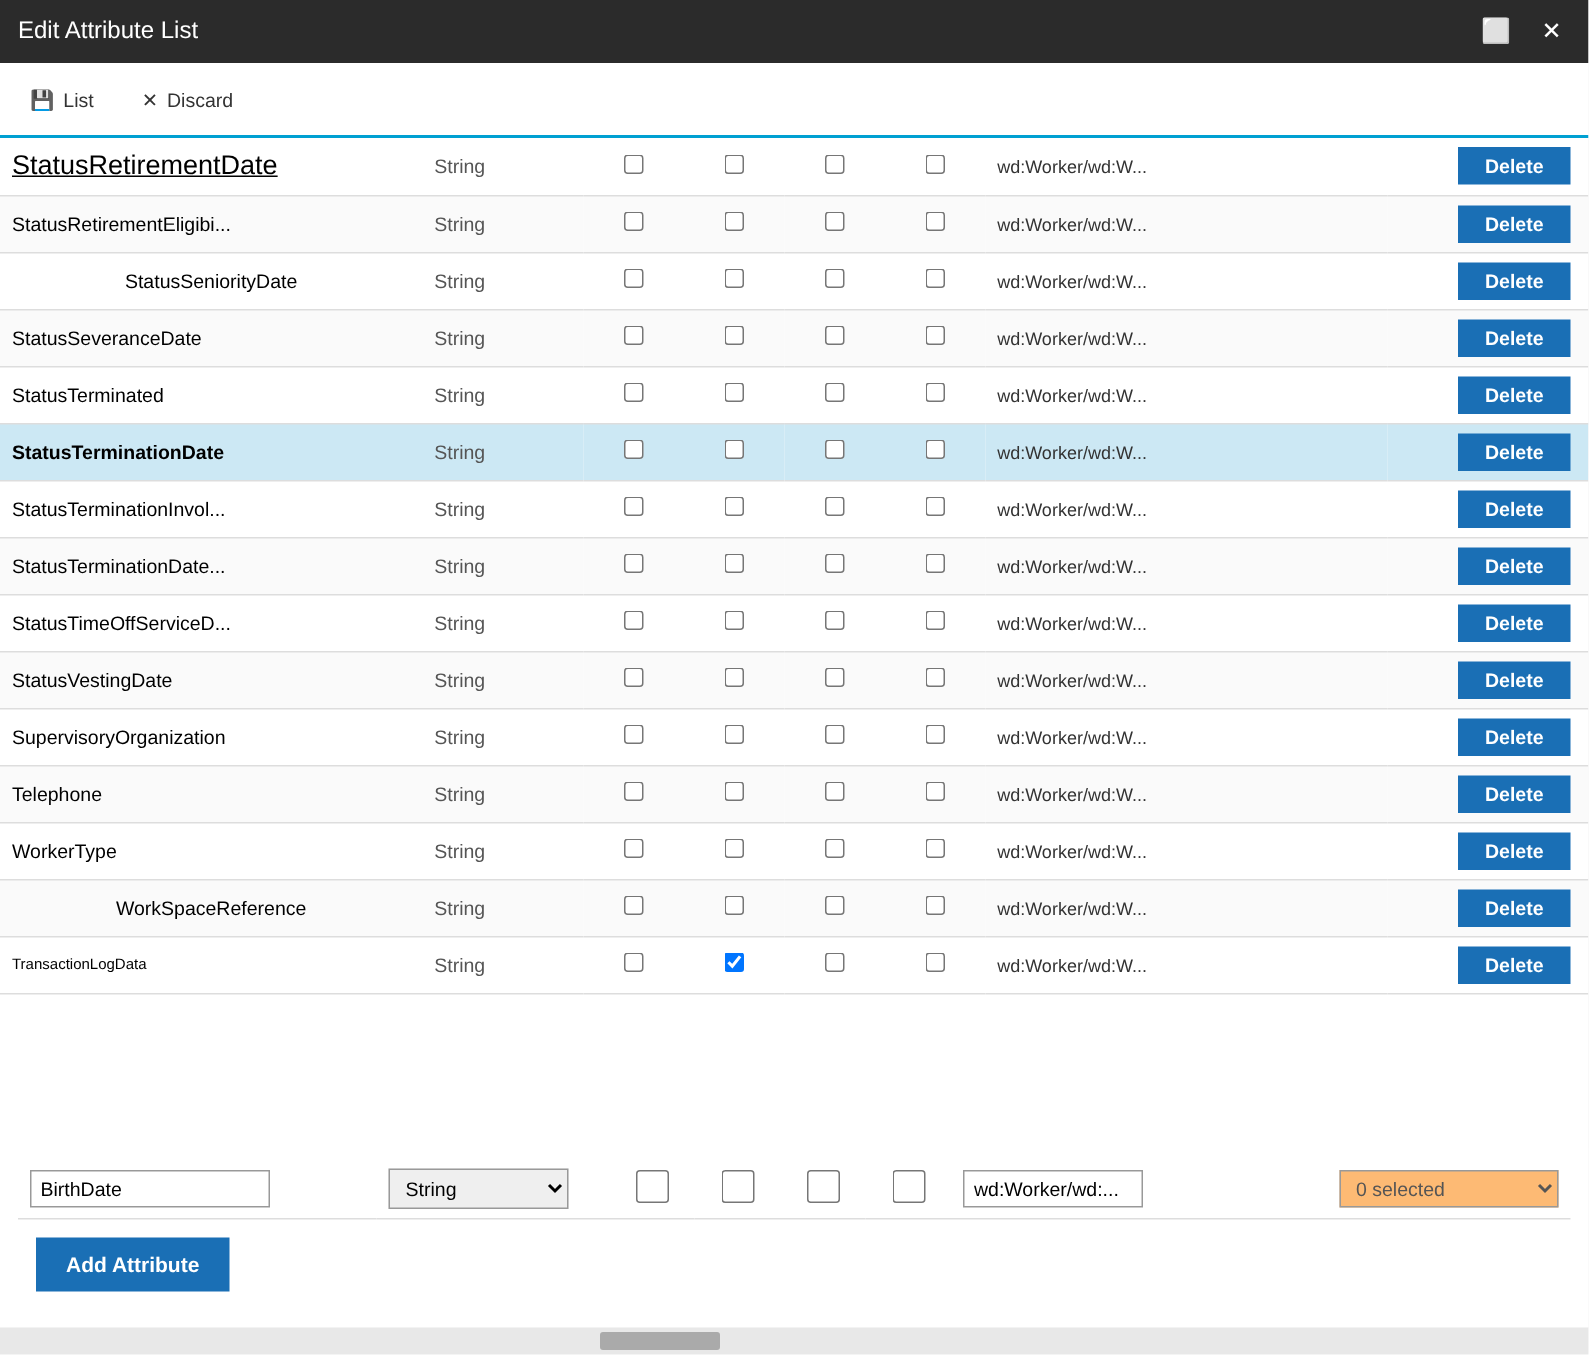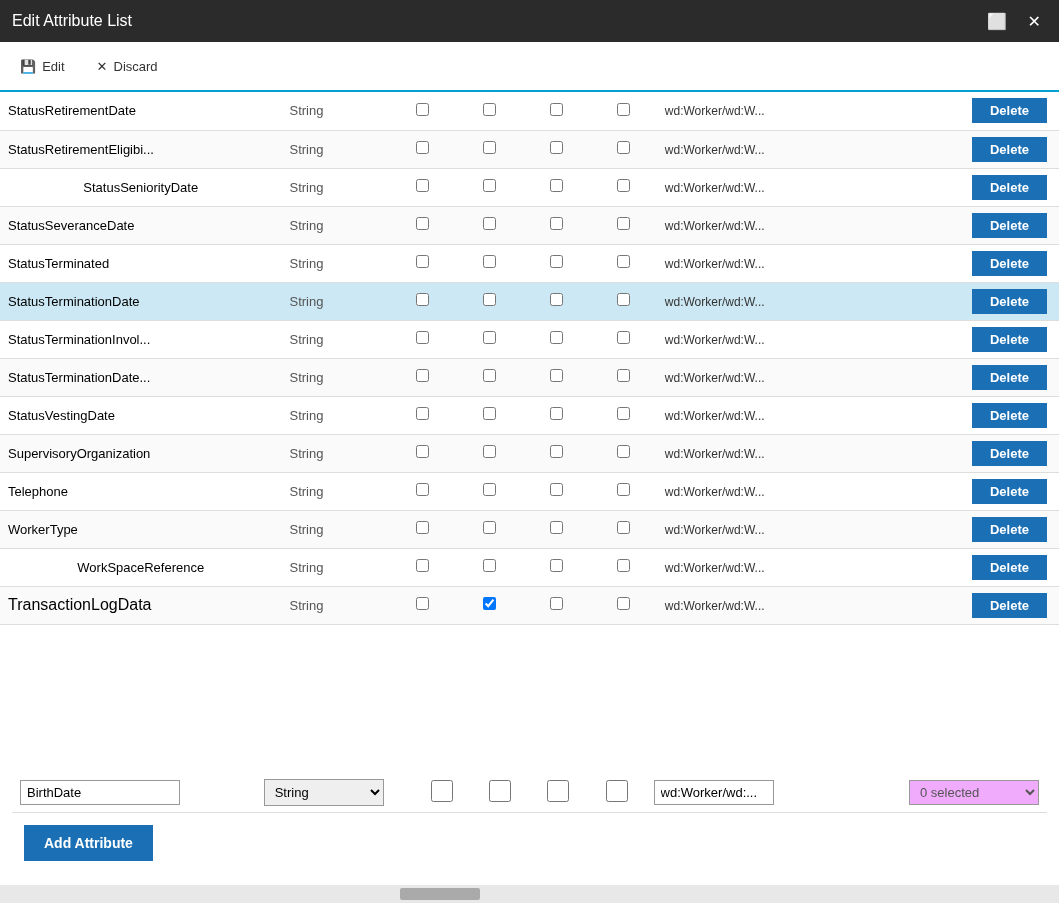--- a/index.html
+++ b/index.html
@@ -167,21 +167,21 @@
     <span class="title-bar-title">Edit Attribute List</span>
     <div class="title-bar-controls">
       <button class="title-bar-btn">⬜</button>
       <button class="title-bar-btn">✕</button>
     </div>
   </div>
 
   <div class="toolbar">
     <button class="toolbar-btn">
       <span>💾</span>
-      <span>Edit</span>
+      <span>List</span>
     </button>
     <button class="toolbar-btn">
       <span>✕</span>
       <span>Discard</span>
     </button>
   </div>
 
   <div class="table-container">
     <table>
       <thead>
@@ -192,21 +192,21 @@
           <th class="col-cb2"></th>
           <th class="col-cb3"></th>
           <th class="col-cb4"></th>
           <th class="col-path"></th>
           <th class="col-action"></th>
         </tr>
       </thead>
       <tbody id="table-body">
 
       <tr>
-    <td class="col-name" style="font-size:13px;">StatusRetirementDate</td>
+    <td class="col-name" style="font-size:18px;text-decoration:underline;">StatusRetirementDate</td>
     <td class="col-type" style="color:#555;">String</td>
     <td class="col-cb1"><input type="checkbox" style=""></td>
     <td class="col-cb2"><input type="checkbox" style=""></td>
     <td class="col-cb3"><input type="checkbox" style=""></td>
     <td class="col-cb4"><input type="checkbox" style=""></td>
     <td class="col-path"><span class="path-text">wd:Worker/wd:W...</span></td>
     <td class="col-action"><button class="delete-btn">Delete</button></td>
   </tr>
           <tr>
     <td class="col-name" style="font-size:13px;">StatusRetirementEligibi...</td>
@@ -242,21 +242,21 @@
     <td class="col-name" style="font-size:13px;">StatusTerminated</td>
     <td class="col-type" style="color:#555;">String</td>
     <td class="col-cb1"><input type="checkbox" style=""></td>
     <td class="col-cb2"><input type="checkbox" style=""></td>
     <td class="col-cb3"><input type="checkbox" style=""></td>
     <td class="col-cb4"><input type="checkbox" style=""></td>
     <td class="col-path"><span class="path-text">wd:Worker/wd:W...</span></td>
     <td class="col-action"><button class="delete-btn">Delete</button></td>
   </tr>
           <tr class="highlighted">
-    <td class="col-name" style="font-size:13px;">StatusTerminationDate</td>
+    <td class="col-name" style="font-size:13px;font-weight:bold;">StatusTerminationDate</td>
     <td class="col-type" style="color:#555;">String</td>
     <td class="col-cb1"><input type="checkbox" style=""></td>
     <td class="col-cb2"><input type="checkbox" style=""></td>
     <td class="col-cb3"><input type="checkbox" style=""></td>
     <td class="col-cb4"><input type="checkbox" style=""></td>
     <td class="col-path"><span class="path-text">wd:Worker/wd:W...</span></td>
     <td class="col-action"><button class="delete-btn">Delete</button></td>
   </tr>
           <tr>
     <td class="col-name" style="font-size:13px;">StatusTerminationInvol...</td>
@@ -272,20 +272,30 @@
     <td class="col-name" style="font-size:13px;">StatusTerminationDate...</td>
     <td class="col-type" style="color:#555;">String</td>
     <td class="col-cb1"><input type="checkbox" style=""></td>
     <td class="col-cb2"><input type="checkbox" style=""></td>
     <td class="col-cb3"><input type="checkbox" style=""></td>
     <td class="col-cb4"><input type="checkbox" style=""></td>
     <td class="col-path"><span class="path-text">wd:Worker/wd:W...</span></td>
     <td class="col-action"><button class="delete-btn">Delete</button></td>
   </tr>
           <tr>
+    <td class="col-name" style="font-size:13px;">StatusTimeOffServiceD...</td>
+    <td class="col-type" style="color:#555;">String</td>
+    <td class="col-cb1"><input type="checkbox" style=""></td>
+    <td class="col-cb2"><input type="checkbox" style=""></td>
+    <td class="col-cb3"><input type="checkbox" style=""></td>
+    <td class="col-cb4"><input type="checkbox" style=""></td>
+    <td class="col-path"><span class="path-text">wd:Worker/wd:W...</span></td>
+    <td class="col-action"><button class="delete-btn">Delete</button></td>
+  </tr>
+          <tr>
     <td class="col-name" style="font-size:13px;">StatusVestingDate</td>
     <td class="col-type" style="color:#555;">String</td>
     <td class="col-cb1"><input type="checkbox" style=""></td>
     <td class="col-cb2"><input type="checkbox" style=""></td>
     <td class="col-cb3"><input type="checkbox" style=""></td>
     <td class="col-cb4"><input type="checkbox" style=""></td>
     <td class="col-path"><span class="path-text">wd:Worker/wd:W...</span></td>
     <td class="col-action"><button class="delete-btn">Delete</button></td>
   </tr>
           <tr>
@@ -322,21 +332,21 @@
     <td class="col-name" style="font-size:13px;text-align:center;">WorkSpaceReference</td>
     <td class="col-type" style="color:#555;">String</td>
     <td class="col-cb1"><input type="checkbox" style=""></td>
     <td class="col-cb2"><input type="checkbox" style=""></td>
     <td class="col-cb3"><input type="checkbox" style=""></td>
     <td class="col-cb4"><input type="checkbox" style=""></td>
     <td class="col-path"><span class="path-text">wd:Worker/wd:W...</span></td>
     <td class="col-action"><button class="delete-btn">Delete</button></td>
   </tr>
           <tr>
-    <td class="col-name" style="font-size:16px;margin-top:36px;">TransactionLogData</td>
+    <td class="col-name" style="font-size:10px;margin-top:36px;">TransactionLogData</td>
     <td class="col-type" style="color:#555;">String</td>
     <td class="col-cb1"><input type="checkbox" style=""></td>
     <td class="col-cb2"><input type="checkbox" checked="" style=""></td>
     <td class="col-cb3"><input type="checkbox" style=""></td>
     <td class="col-cb4"><input type="checkbox" style=""></td>
     <td class="col-path"><span class="path-text">wd:Worker/wd:W...</span></td>
     <td class="col-action"><button class="delete-btn">Delete</button></td>
   </tr>
         </tbody>
     </table>
@@ -367,21 +377,21 @@
           <td class="col-cb3">
             <input type="checkbox" class="new-row-cb" style="">
           </td>
           <td class="col-cb4">
             <input type="checkbox" class="new-row-cb" style="">
           </td>
           <td class="col-path">
             <input type="text" class="path-input" value="wd:Worker/wd:..." style="">
           </td>
           <td class="col-action">
-            <select style="width:130px; border:1px solid #999; padding:3px 6px; font-size:13px; background:#f0abfc; color:#555;">
+            <select style="width:146px; border:1px solid #999; padding:3px 6px; font-size:13px; background:#fdba74; color:#555;">
               <option>0 selected</option>
             </select>
           </td>
         </tr>
       </tbody>
     </table>
 
     <button class="add-btn">Add Attribute</button>
   </div>
 

